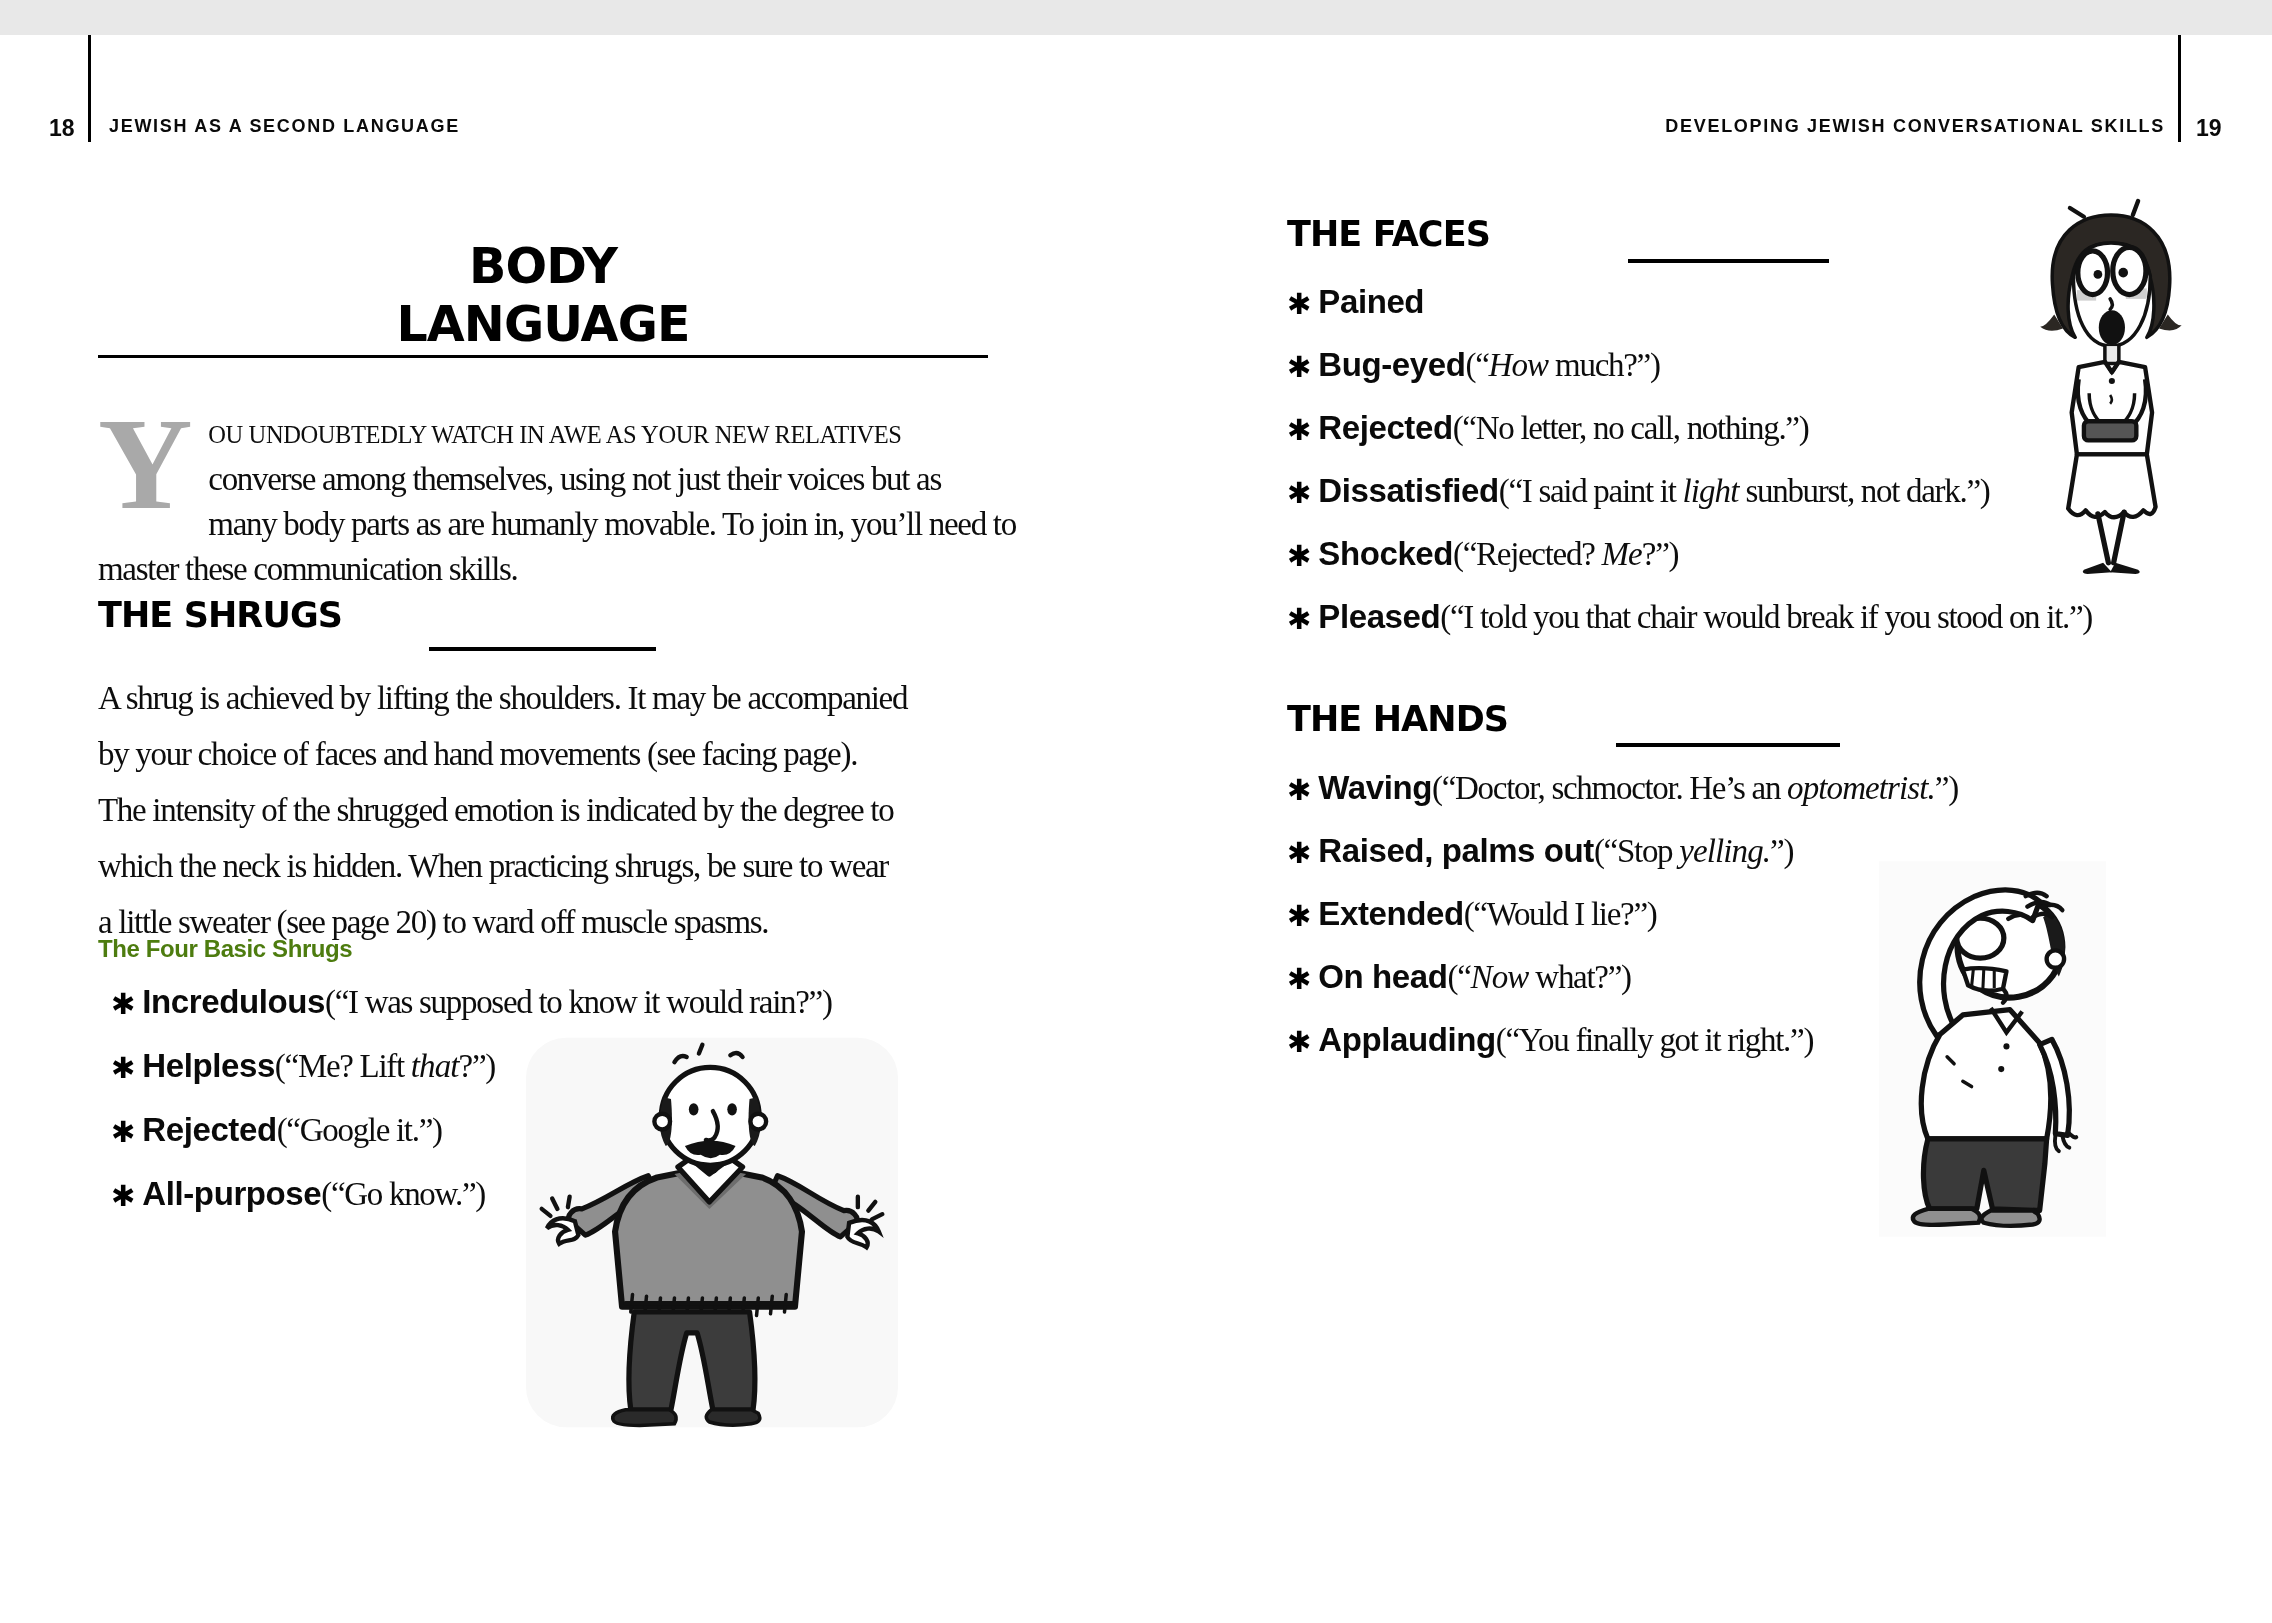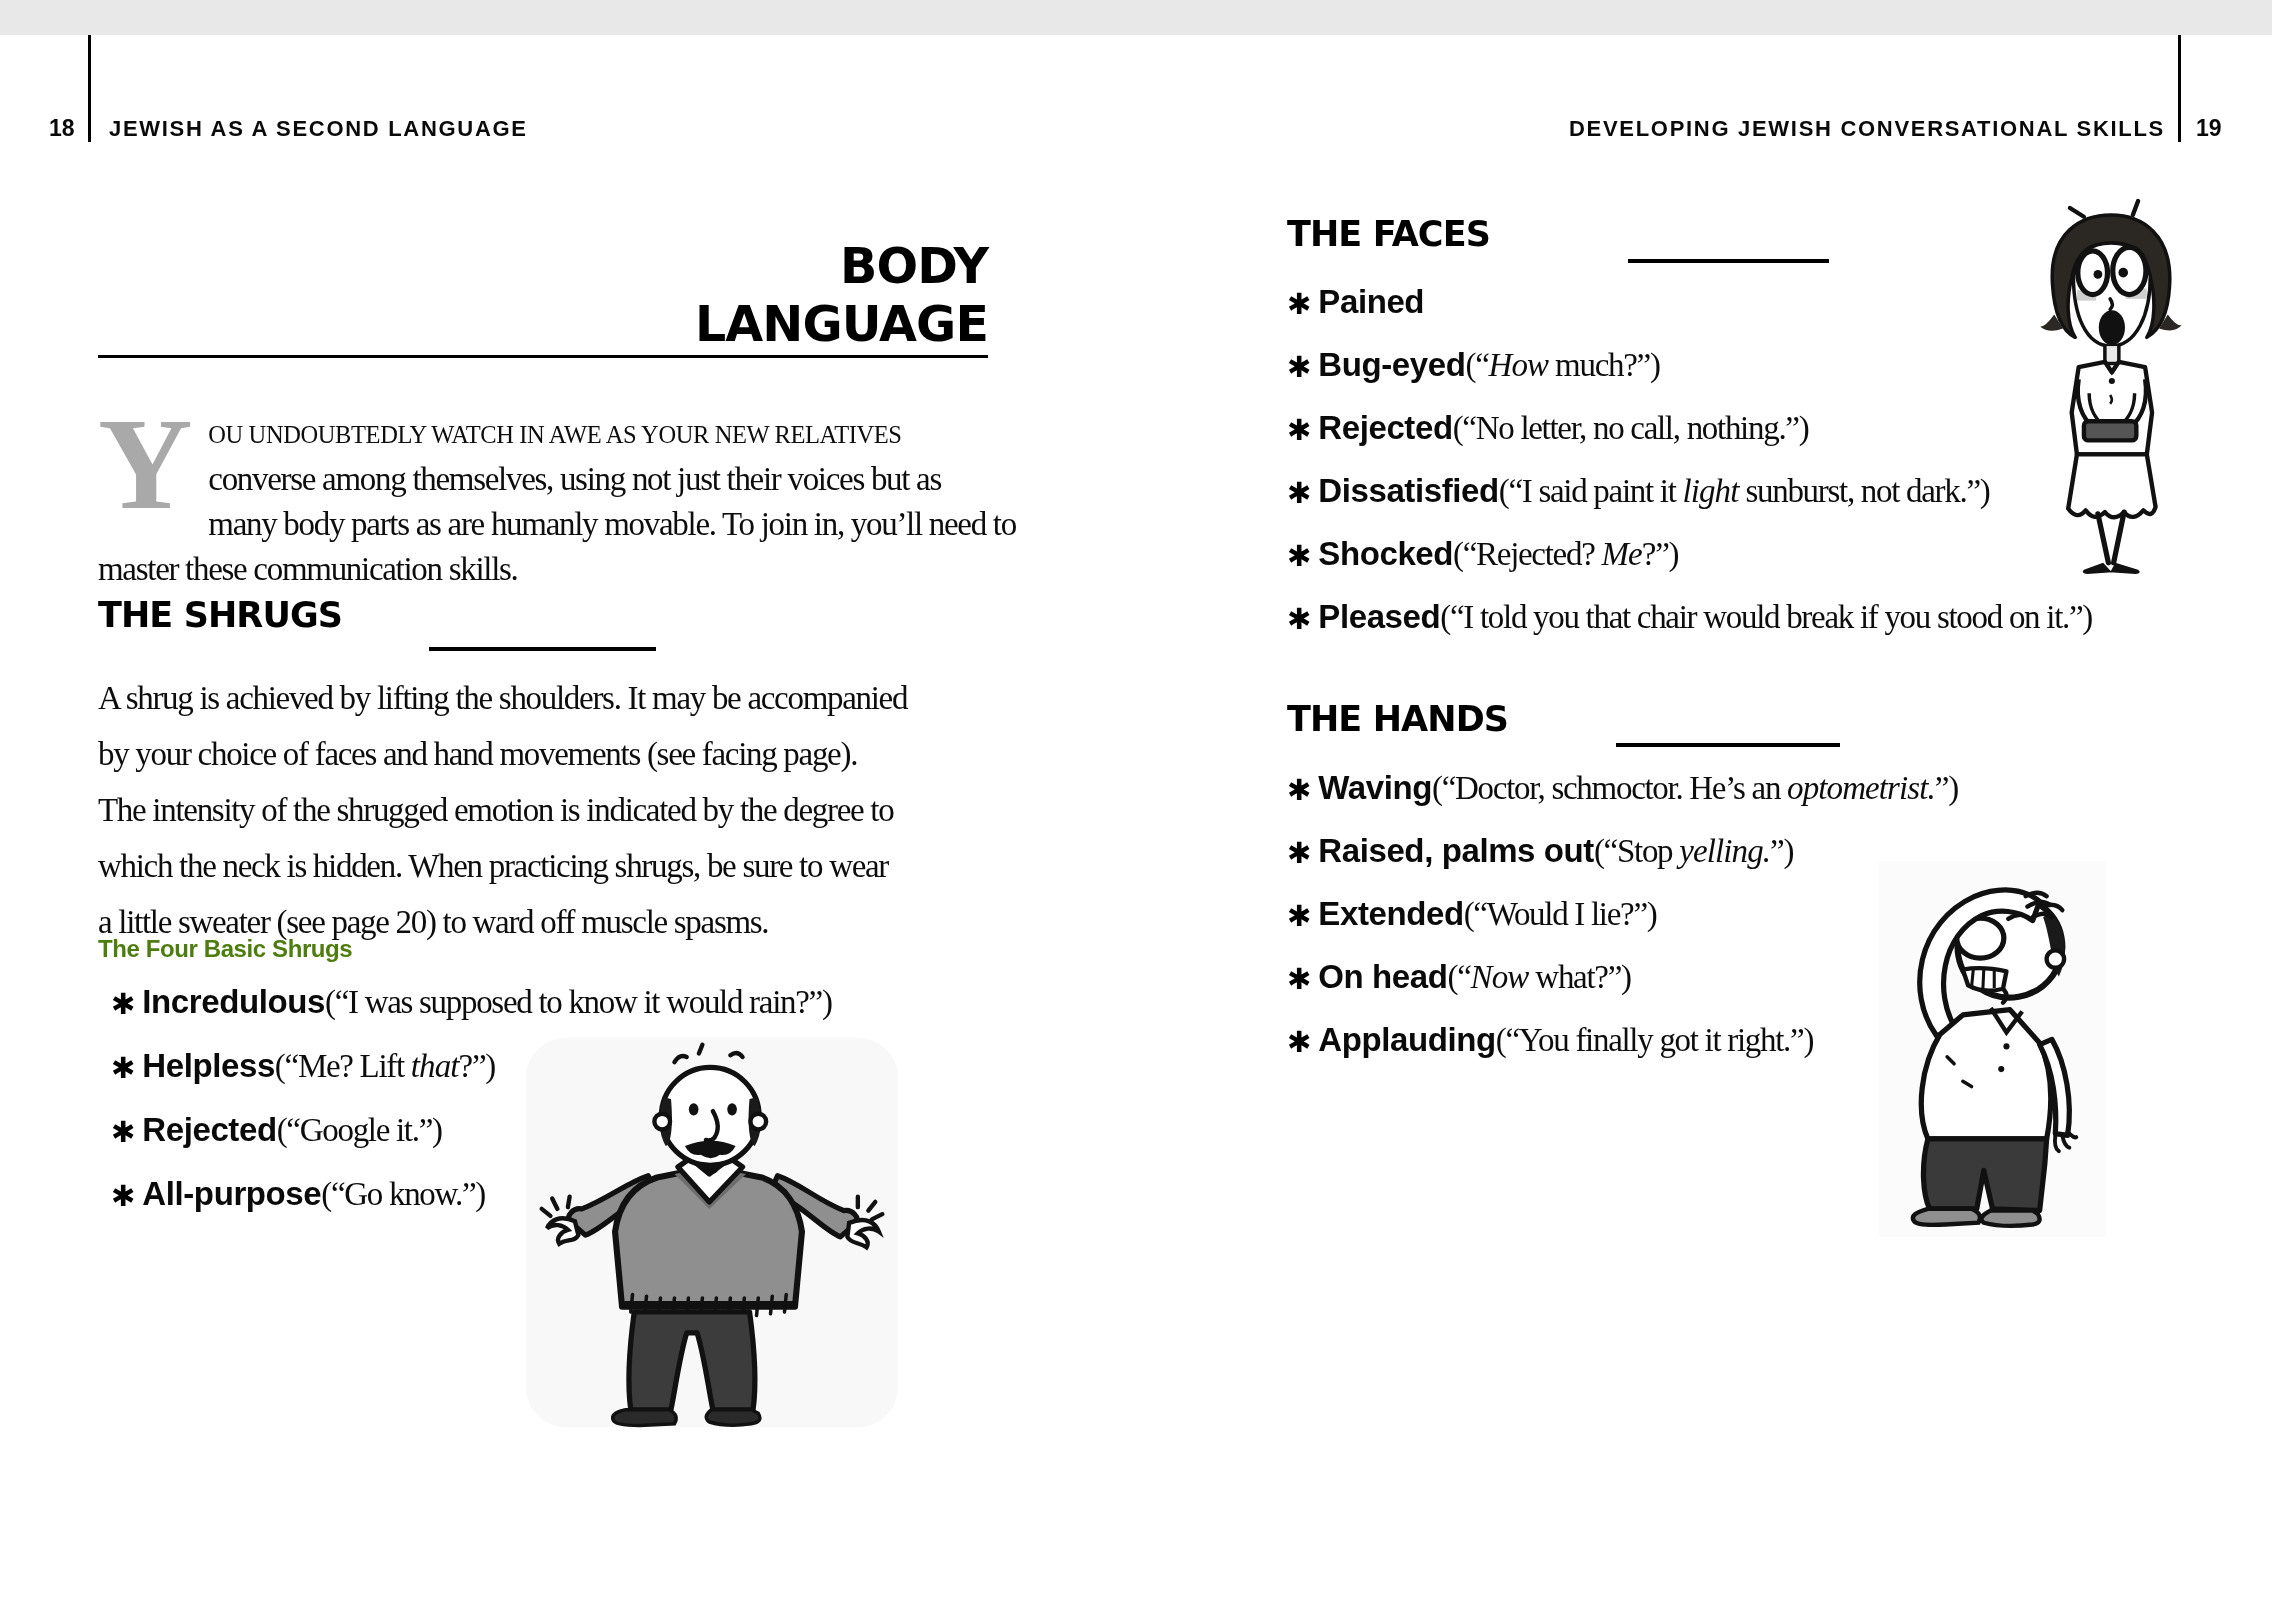--- a/index.html
+++ b/index.html
@@ -6,32 +6,32 @@
   .spread{
     position:relative;width:2273px;height:1623px;background:#ffffff;
     overflow:hidden;color:#111;
     font-family:"Liberation Serif", serif;
     margin-top:35px;
   }
   
   .runhead{
     position:absolute;top:81px;
     font-family:"Liberation Sans", sans-serif;font-weight:bold;
-    font-size:22px;letter-spacing:1.7px;color:#0a0a0a;white-space:nowrap;
+    font-size:18px;letter-spacing:1.7px;color:#0a0a0a;white-space:nowrap;
   }
   .pagenum{
     position:absolute;top:80px;
     font-family:"Liberation Sans", sans-serif;font-weight:bold;
     font-size:23px;color:#0a0a0a;
   }
   .vrule{position:absolute;top:0;width:2.6px;height:107px;background:#000;}
   
   .book-title{
     position:absolute;top:203px;left:98px;width:890px;
-    text-align:right;font-family:"DejaVu Sans", sans-serif;font-weight:bold;
+    text-align:center;font-family:"DejaVu Sans", sans-serif;font-weight:bold;
     font-size:49px;line-height:58px;letter-spacing:-0.9px;color:#000;
   }
   .title-rule{position:absolute;top:320px;left:98px;width:890px;height:2.6px;background:#000;}
   .section-heading{
     position:absolute;
     font-family:"DejaVu Sans", sans-serif;font-weight:bold;
     font-size:35px;line-height:42px;letter-spacing:-0.9px;color:#000;white-space:nowrap;
   }
   .heading-underline{position:absolute;height:3.5px;background:#000;}
   .subheading{

